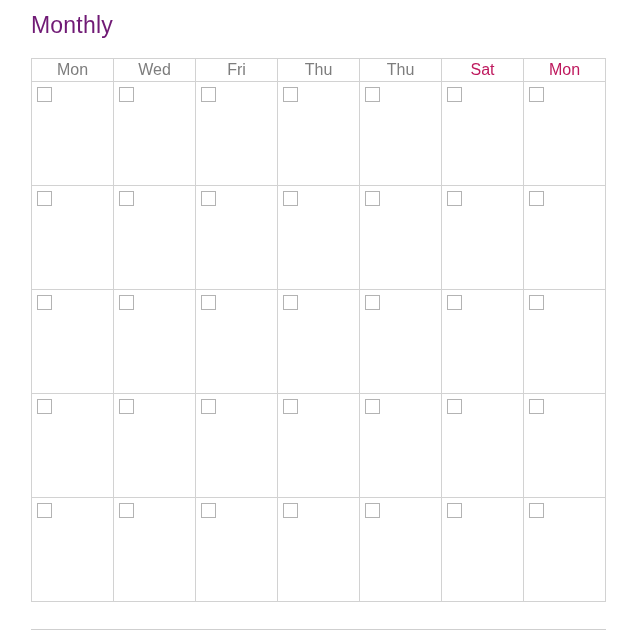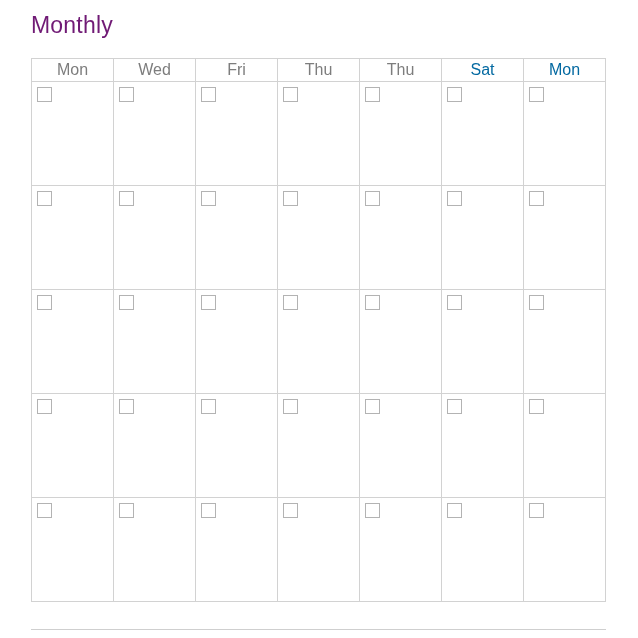--- a/index.html
+++ b/index.html
@@ -59,21 +59,21 @@
     height: 22px;
     font-size: 16px;
     font-weight: 400;
     color: #7d7d7d;
     text-align: center;
     line-height: 22px;
     background: #ffffff;
   }
 
   .calendar th.weekend {
-    color: #0369a1;
+    color: #be185d;
   }
 
   .calendar td.day-cell {
     height: 103px;
     background: #ffffff;
     position: relative;
   }
 
   .checkbox {
     position: absolute;

